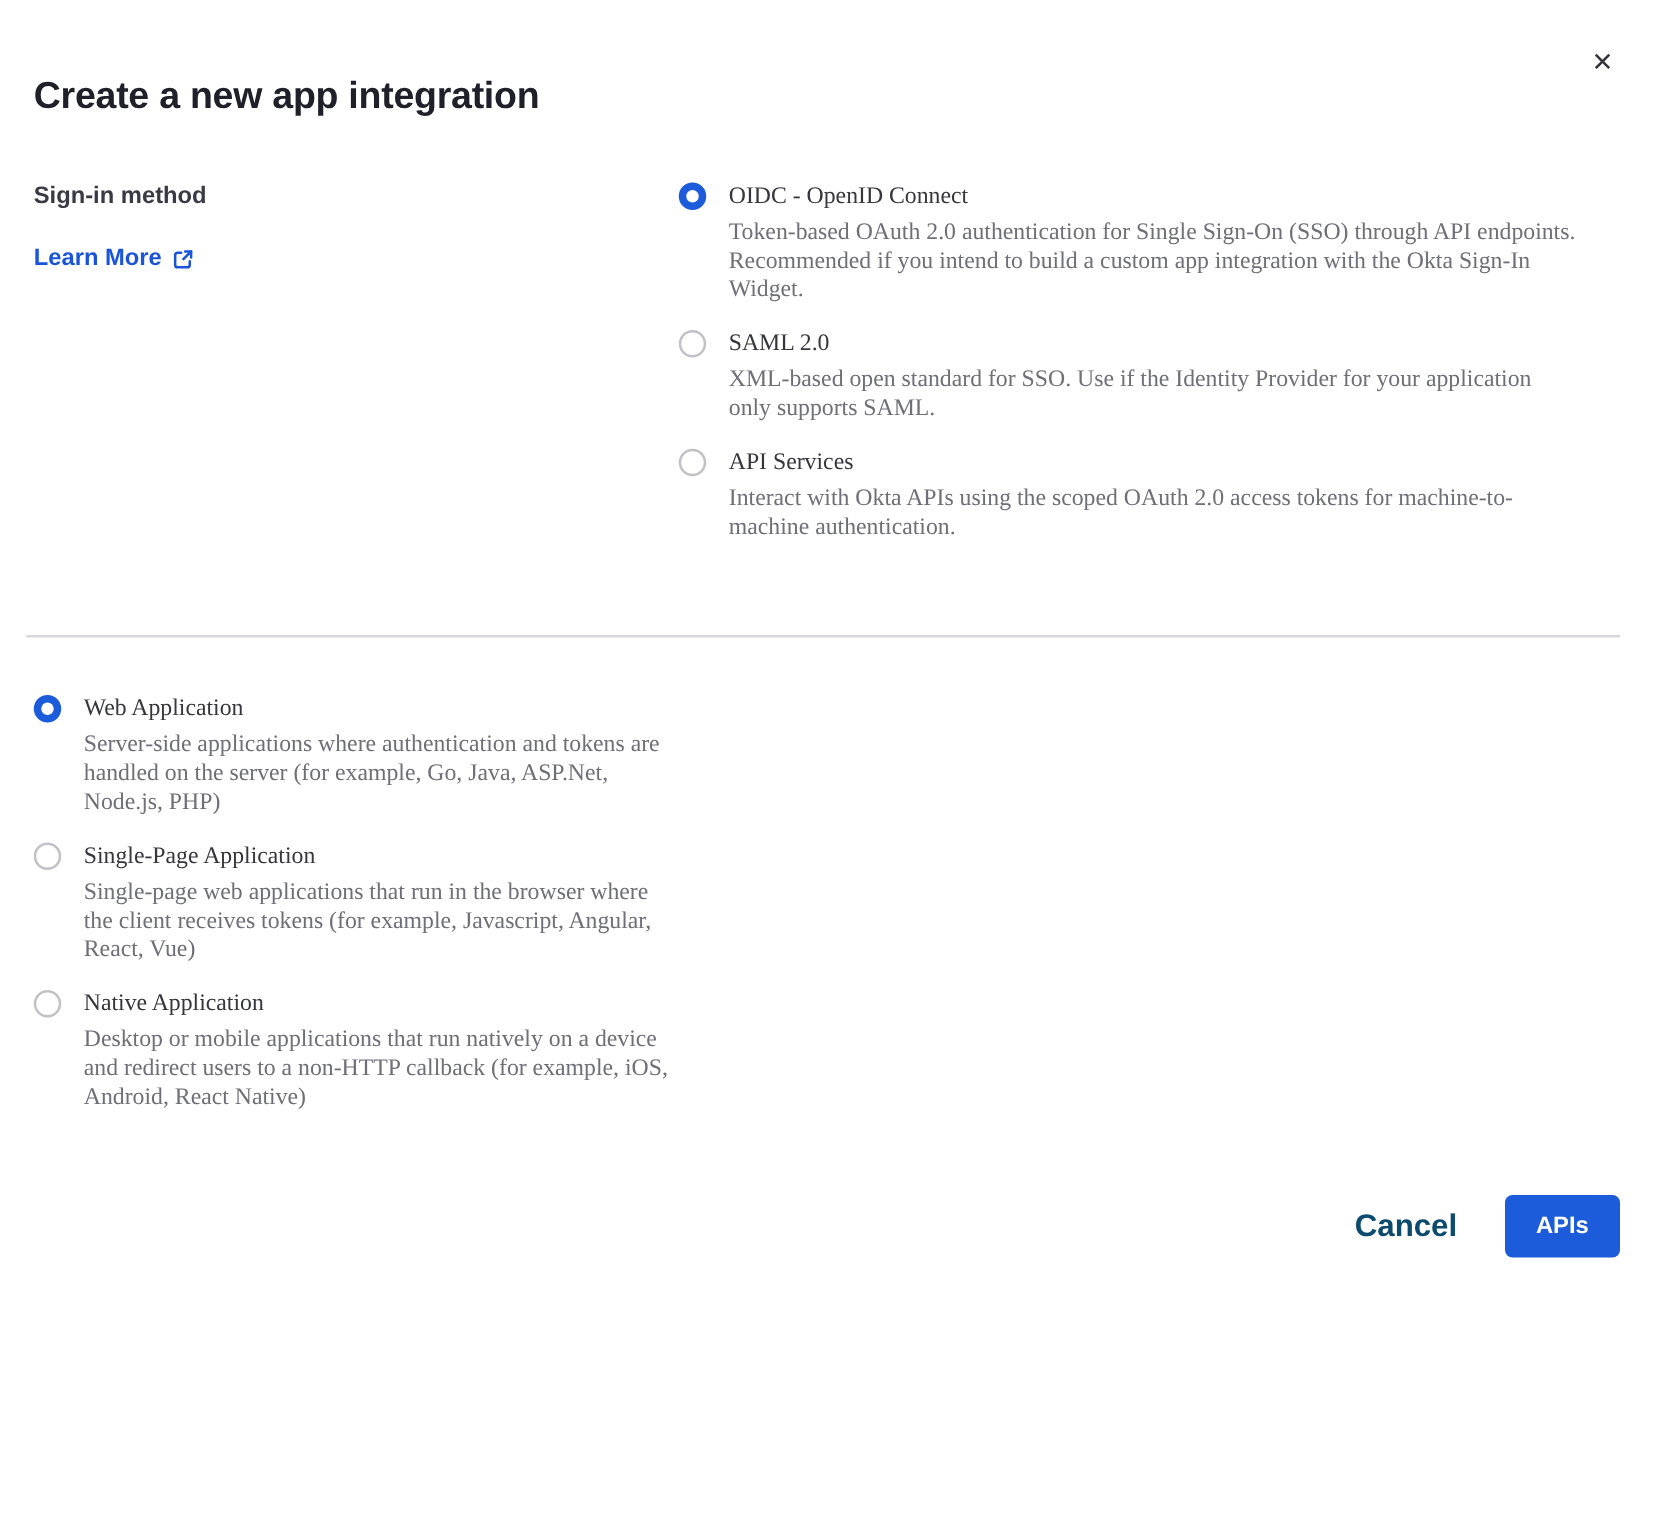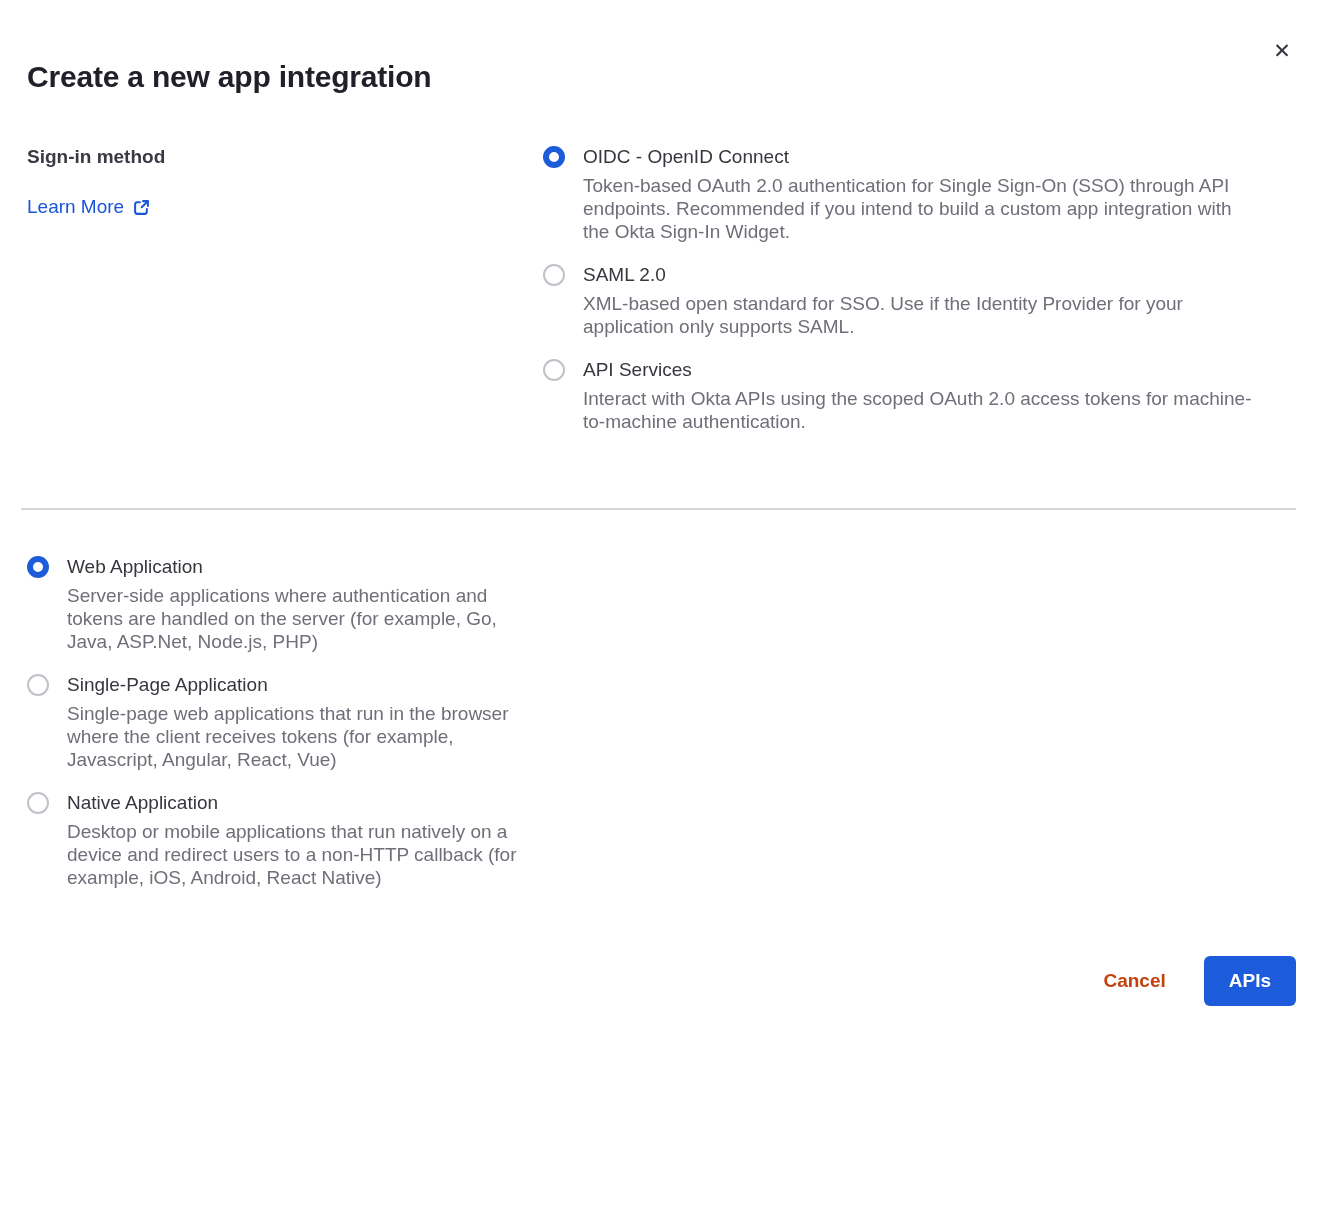--- a/index.html
+++ b/index.html
@@ -49,40 +49,41 @@
     color: #3a3a44;
     line-height: 34px;
   }
   .learn-more {
     display: inline-flex;
     align-items: center;
     gap: 9px;
     margin-top: 16px;
     color: #1a55d9;
     font-size: 19px;
-    font-weight: 400;
+    font-weight: 700;
     line-height: 34px;
     text-decoration: none;
     cursor: pointer;
   }
   .learn-more svg { display: block; }
   .left-para {
     font-size: 19px;
     line-height: 34px;
     color: #6f6f79;
     margin-top: 4px;
   }
   .left-para + .left-para { margin-top: 35px; }
   .options { max-width: 720px; }
   .option {
     display: flex;
     align-items: flex-start;
     gap: 18px;
     margin-bottom: 15px;
     cursor: pointer;
+    font-family: Liberation Serif, serif;
   }
   .radio {
     flex: 0 0 auto;
     width: 22px;
     height: 22px;
     margin-top: 6px;
     border-radius: 50%;
     border: 2px solid #c1c1c8;
     background: #ffffff;
   }
@@ -104,22 +105,22 @@
   }
   .section.apptype { margin-top: 40px; }
   .footer {
     display: flex;
     justify-content: flex-end;
     align-items: center;
     gap: 38px;
     margin-top: 52px;
   }
   .cancel-link {
-    color: #c2410c;
-    font-size: 19px;
+    color: #0c4a6e;
+    font-size: 25px;
     font-weight: 700;
     cursor: pointer;
   }
   .next-btn {
     background: #1c5cda;
     color: #ffffff;
     font-family: "Liberation Sans", sans-serif;
     font-size: 19px;
     font-weight: 700;
     border: none;

